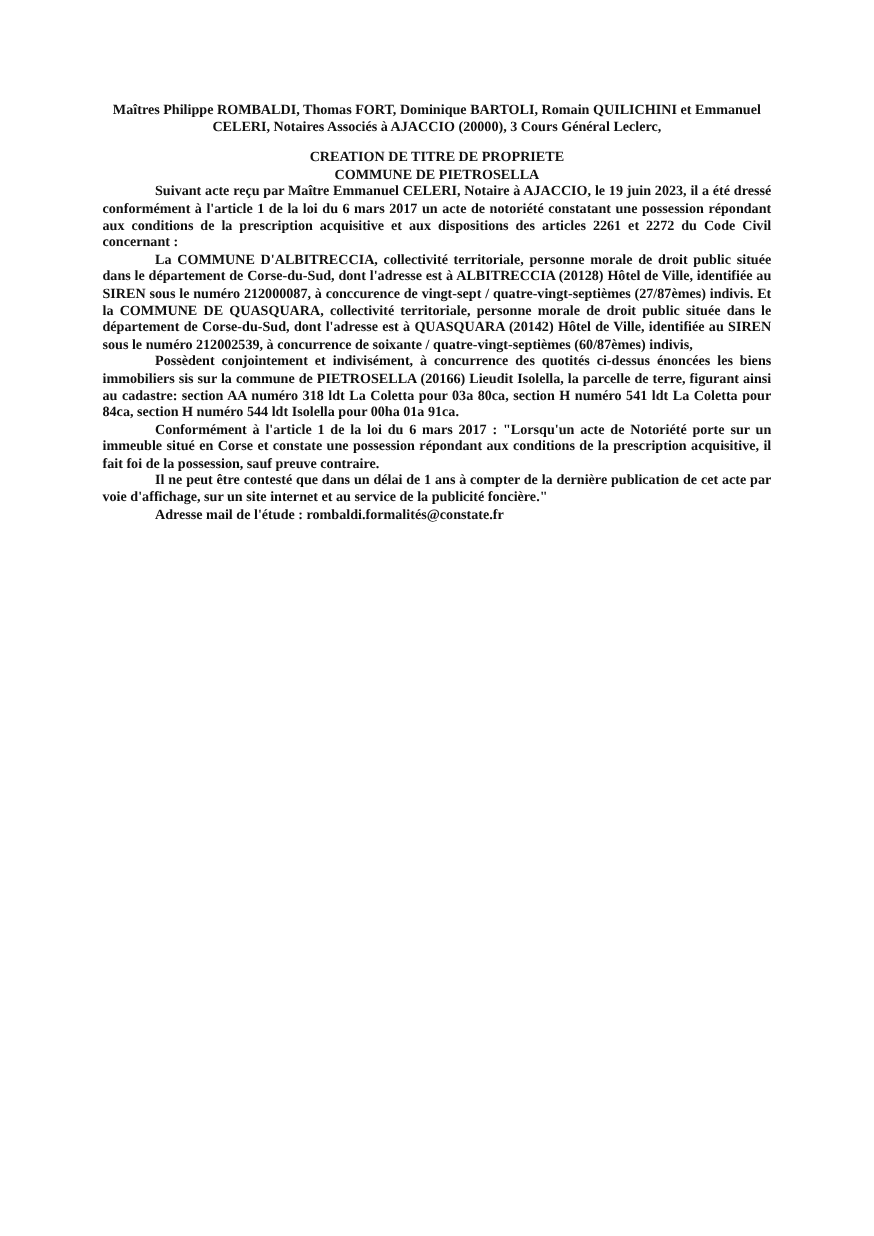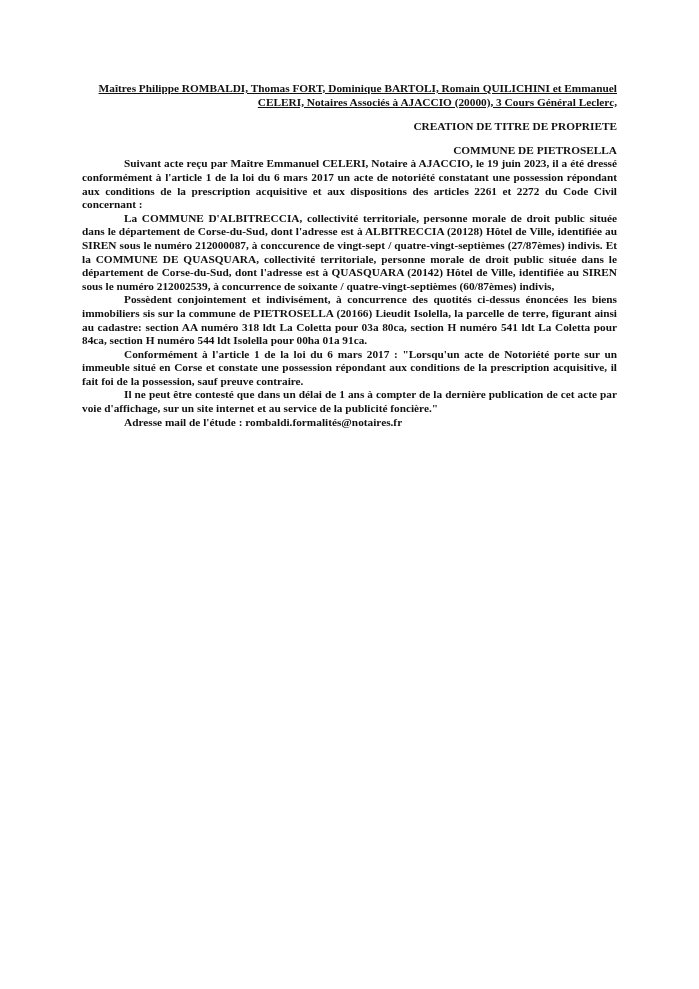--- a/index.html
+++ b/index.html
@@ -18,30 +18,29 @@
       left: 82px;
       top: 82px;
       width: 535px;
       font-family: "Liberation Serif", serif;
       font-weight: bold;
       font-size: 11.3px;
       line-height: 13.6px;
       color: #111111;
     }
     .header {
-      text-align: right;
+      text-align: center;
       margin: 0;
-      text-decoration: underline;
     }
     .title {
-      text-align: right;
+      text-align: center;
       margin: 0;
     }
     .title-1 { margin-top: 11px; }
-    .title-2 { margin-top: 10px; }
+    .title-2 { }
     .body-block { margin-top: 0; }
     .para {
       margin: 0;
       text-align: justify;
       text-indent: 42px;
     }
     .email-line {
       margin: 0;
       text-indent: 42px;
     }
@@ -52,15 +51,15 @@
 <div class="page">
   <p class="header">Maîtres Philippe ROMBALDI, Thomas FORT, Dominique BARTOLI, Romain QUILICHINI et Emmanuel CELERI, Notaires Associés à AJACCIO (20000), 3 Cours Général Leclerc,</p>
   <p class="title title-1">CREATION DE TITRE DE PROPRIETE</p>
   <p class="title title-2">COMMUNE DE PIETROSELLA</p>
   <div class="body-block">
     <p class="para">Suivant acte reçu par Maître Emmanuel CELERI, Notaire à AJACCIO, le 19 juin 2023, il a été dressé conformément à l'article 1 de la loi du 6 mars 2017 un acte de notoriété constatant une possession répondant aux conditions de la prescription acquisitive et aux dispositions des articles 2261 et 2272 du Code Civil concernant :</p>
     <p class="para">La COMMUNE D'ALBITRECCIA, collectivité territoriale, personne morale de droit public située dans le département de Corse-du-Sud, dont l'adresse est à ALBITRECCIA (20128) Hôtel de Ville, identifiée au SIREN sous le numéro 212000087, à conccurence de vingt-sept / quatre-vingt-septièmes (27/87èmes) indivis. Et la COMMUNE DE QUASQUARA, collectivité territoriale, personne morale de droit public située dans le département de Corse-du-Sud, dont l'adresse est à QUASQUARA (20142) Hôtel de Ville, identifiée au SIREN sous le numéro 212002539, à concurrence de soixante / quatre-vingt-septièmes (60/87èmes) indivis,</p>
     <p class="para">Possèdent conjointement et indivisément, à concurrence des quotités ci-dessus énoncées les biens immobiliers sis sur la commune de PIETROSELLA (20166) Lieudit Isolella, la parcelle de terre, figurant ainsi au cadastre: section AA numéro 318 ldt La Coletta pour 03a 80ca, section H numéro 541 ldt La Coletta pour 84ca, section H numéro 544 ldt Isolella pour 00ha 01a 91ca.</p>
     <p class="para">Conformément à l'article 1 de la loi du 6 mars 2017 : "Lorsqu'un acte de Notoriété porte sur un immeuble situé en Corse et constate une possession répondant aux conditions de la prescription acquisitive, il fait foi de la possession, sauf preuve contraire.</p>
     <p class="para">Il ne peut être contesté que dans un délai de 1 ans à compter de la dernière publication de cet acte par voie d'affichage, sur un site internet et au service de la publicité foncière."</p>
-    <p class="email-line">Adresse mail de l'étude : rombaldi.formalités@notaires.fr</p>
+    <p class="email-line">Adresse mail de l'étude : rombaldi.formalités@constate.fr</p>
   </div>
 </div>
 
 </body></html>

